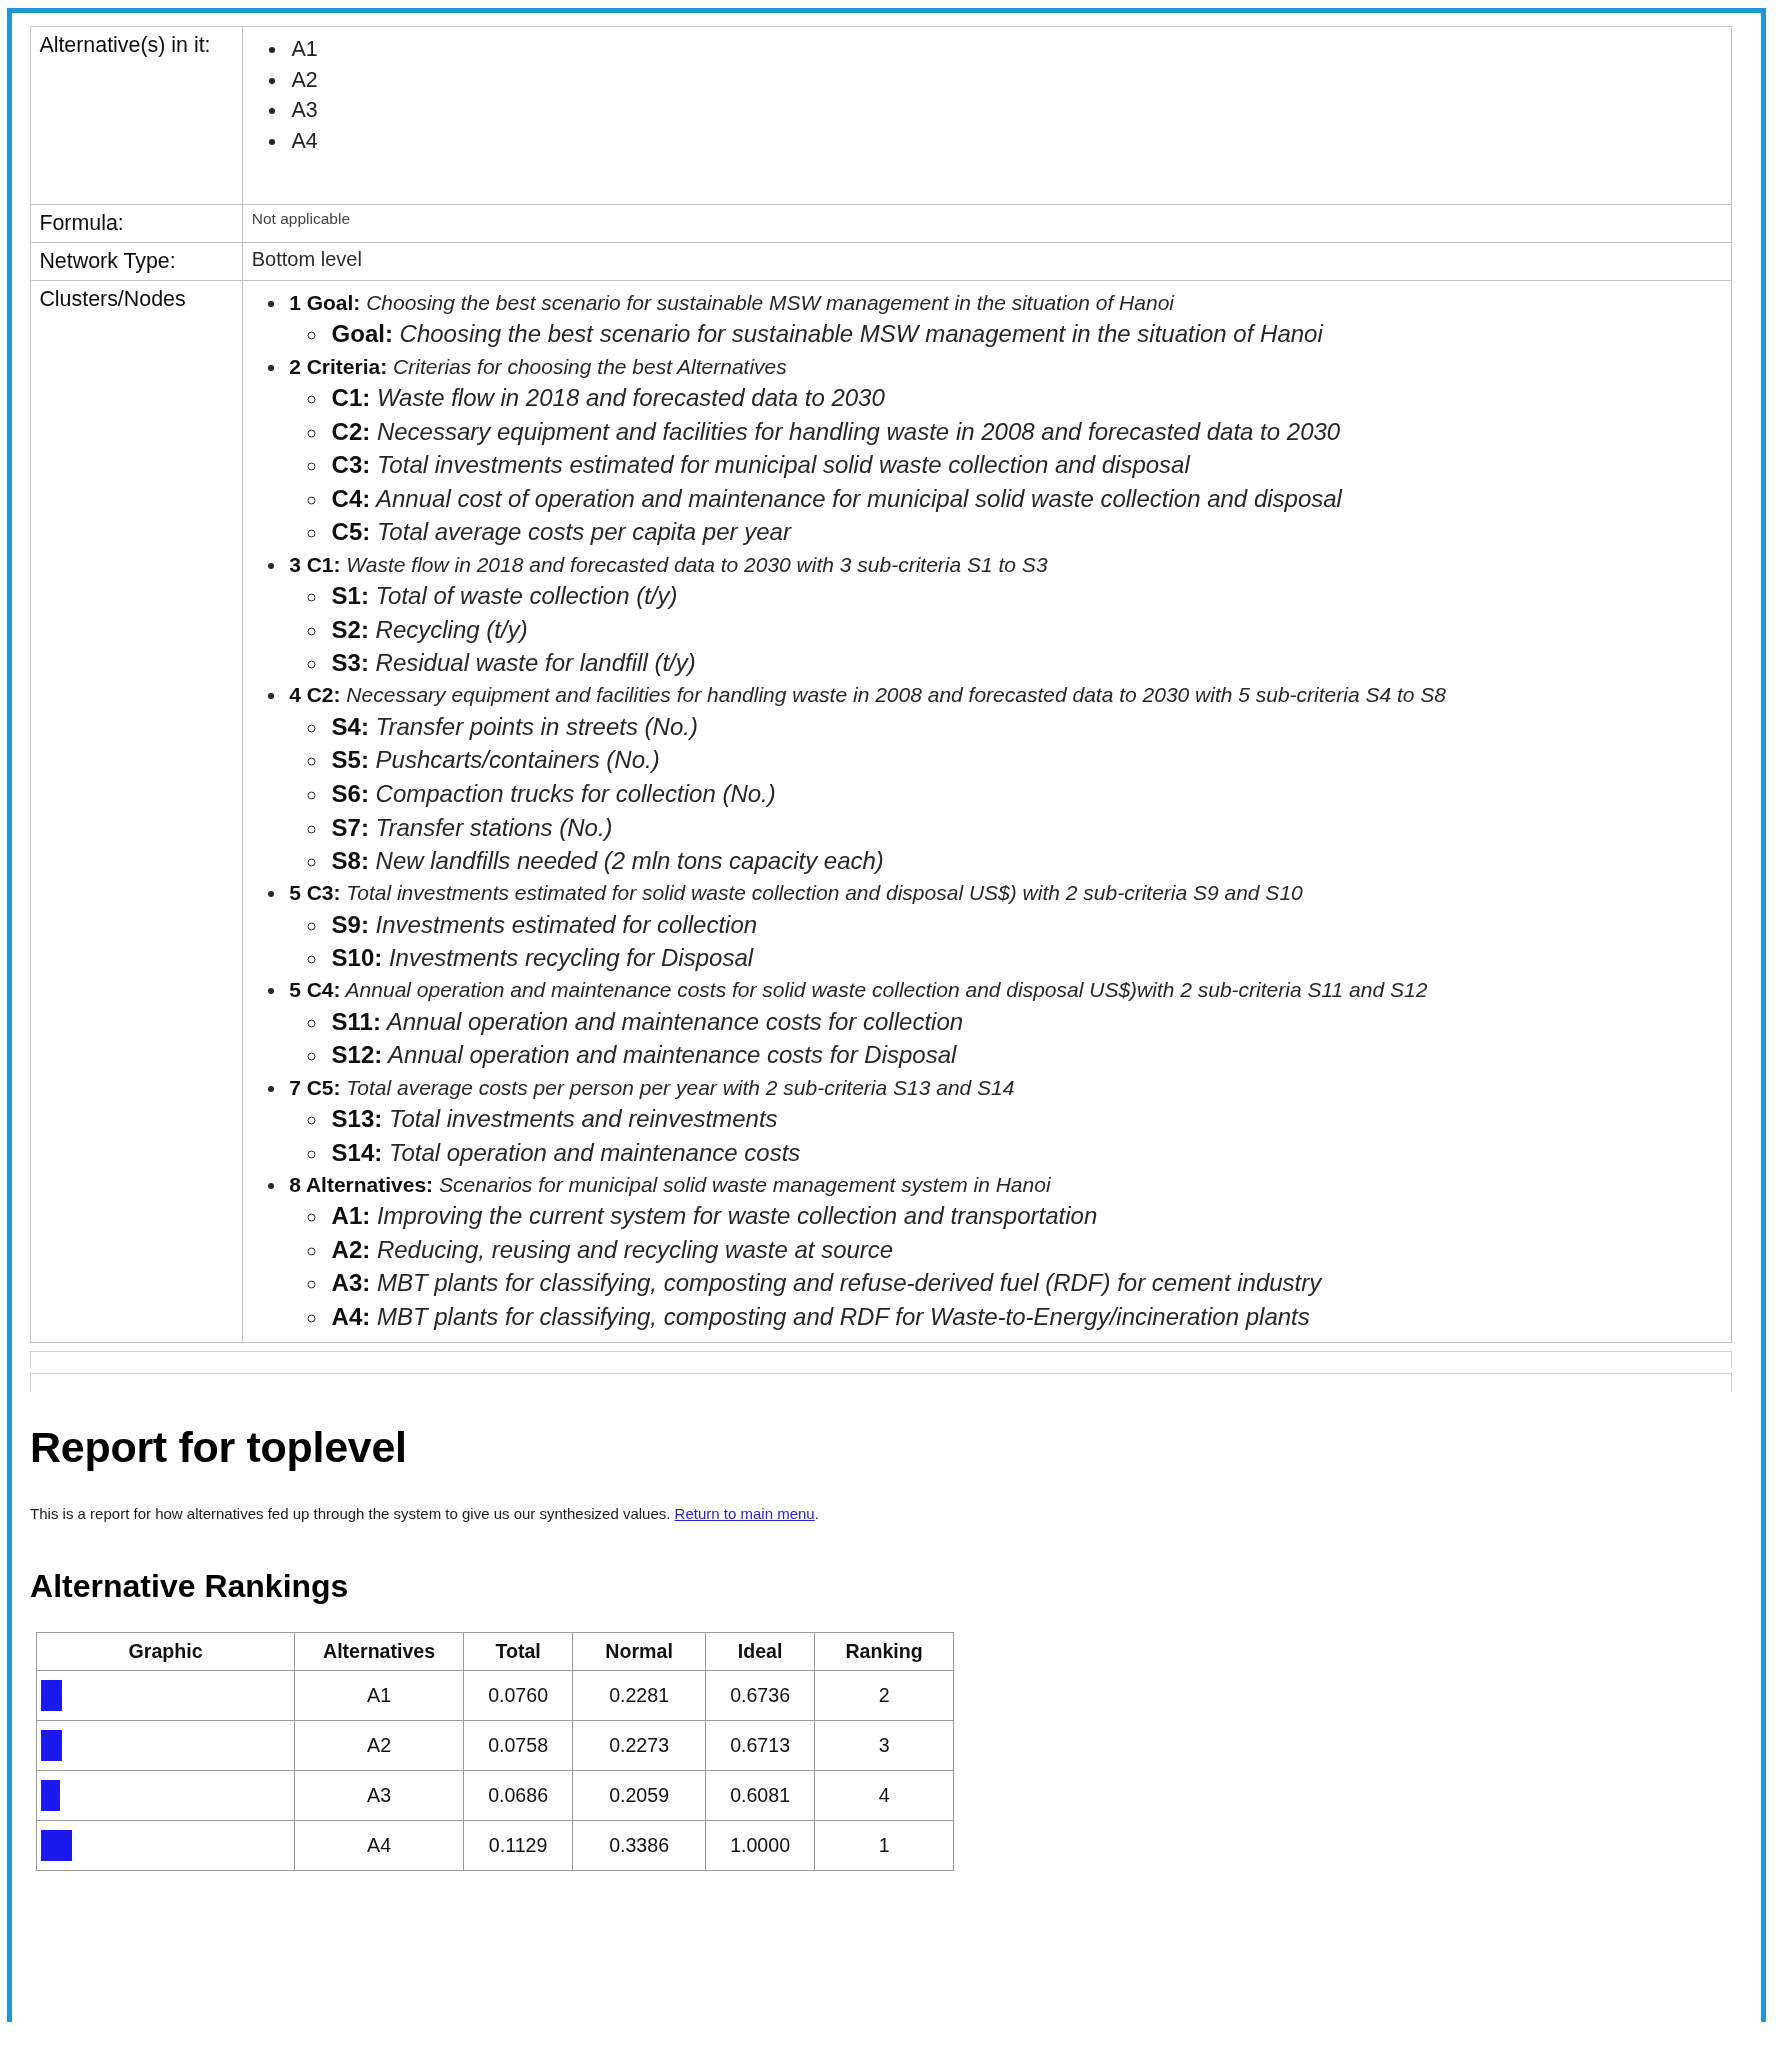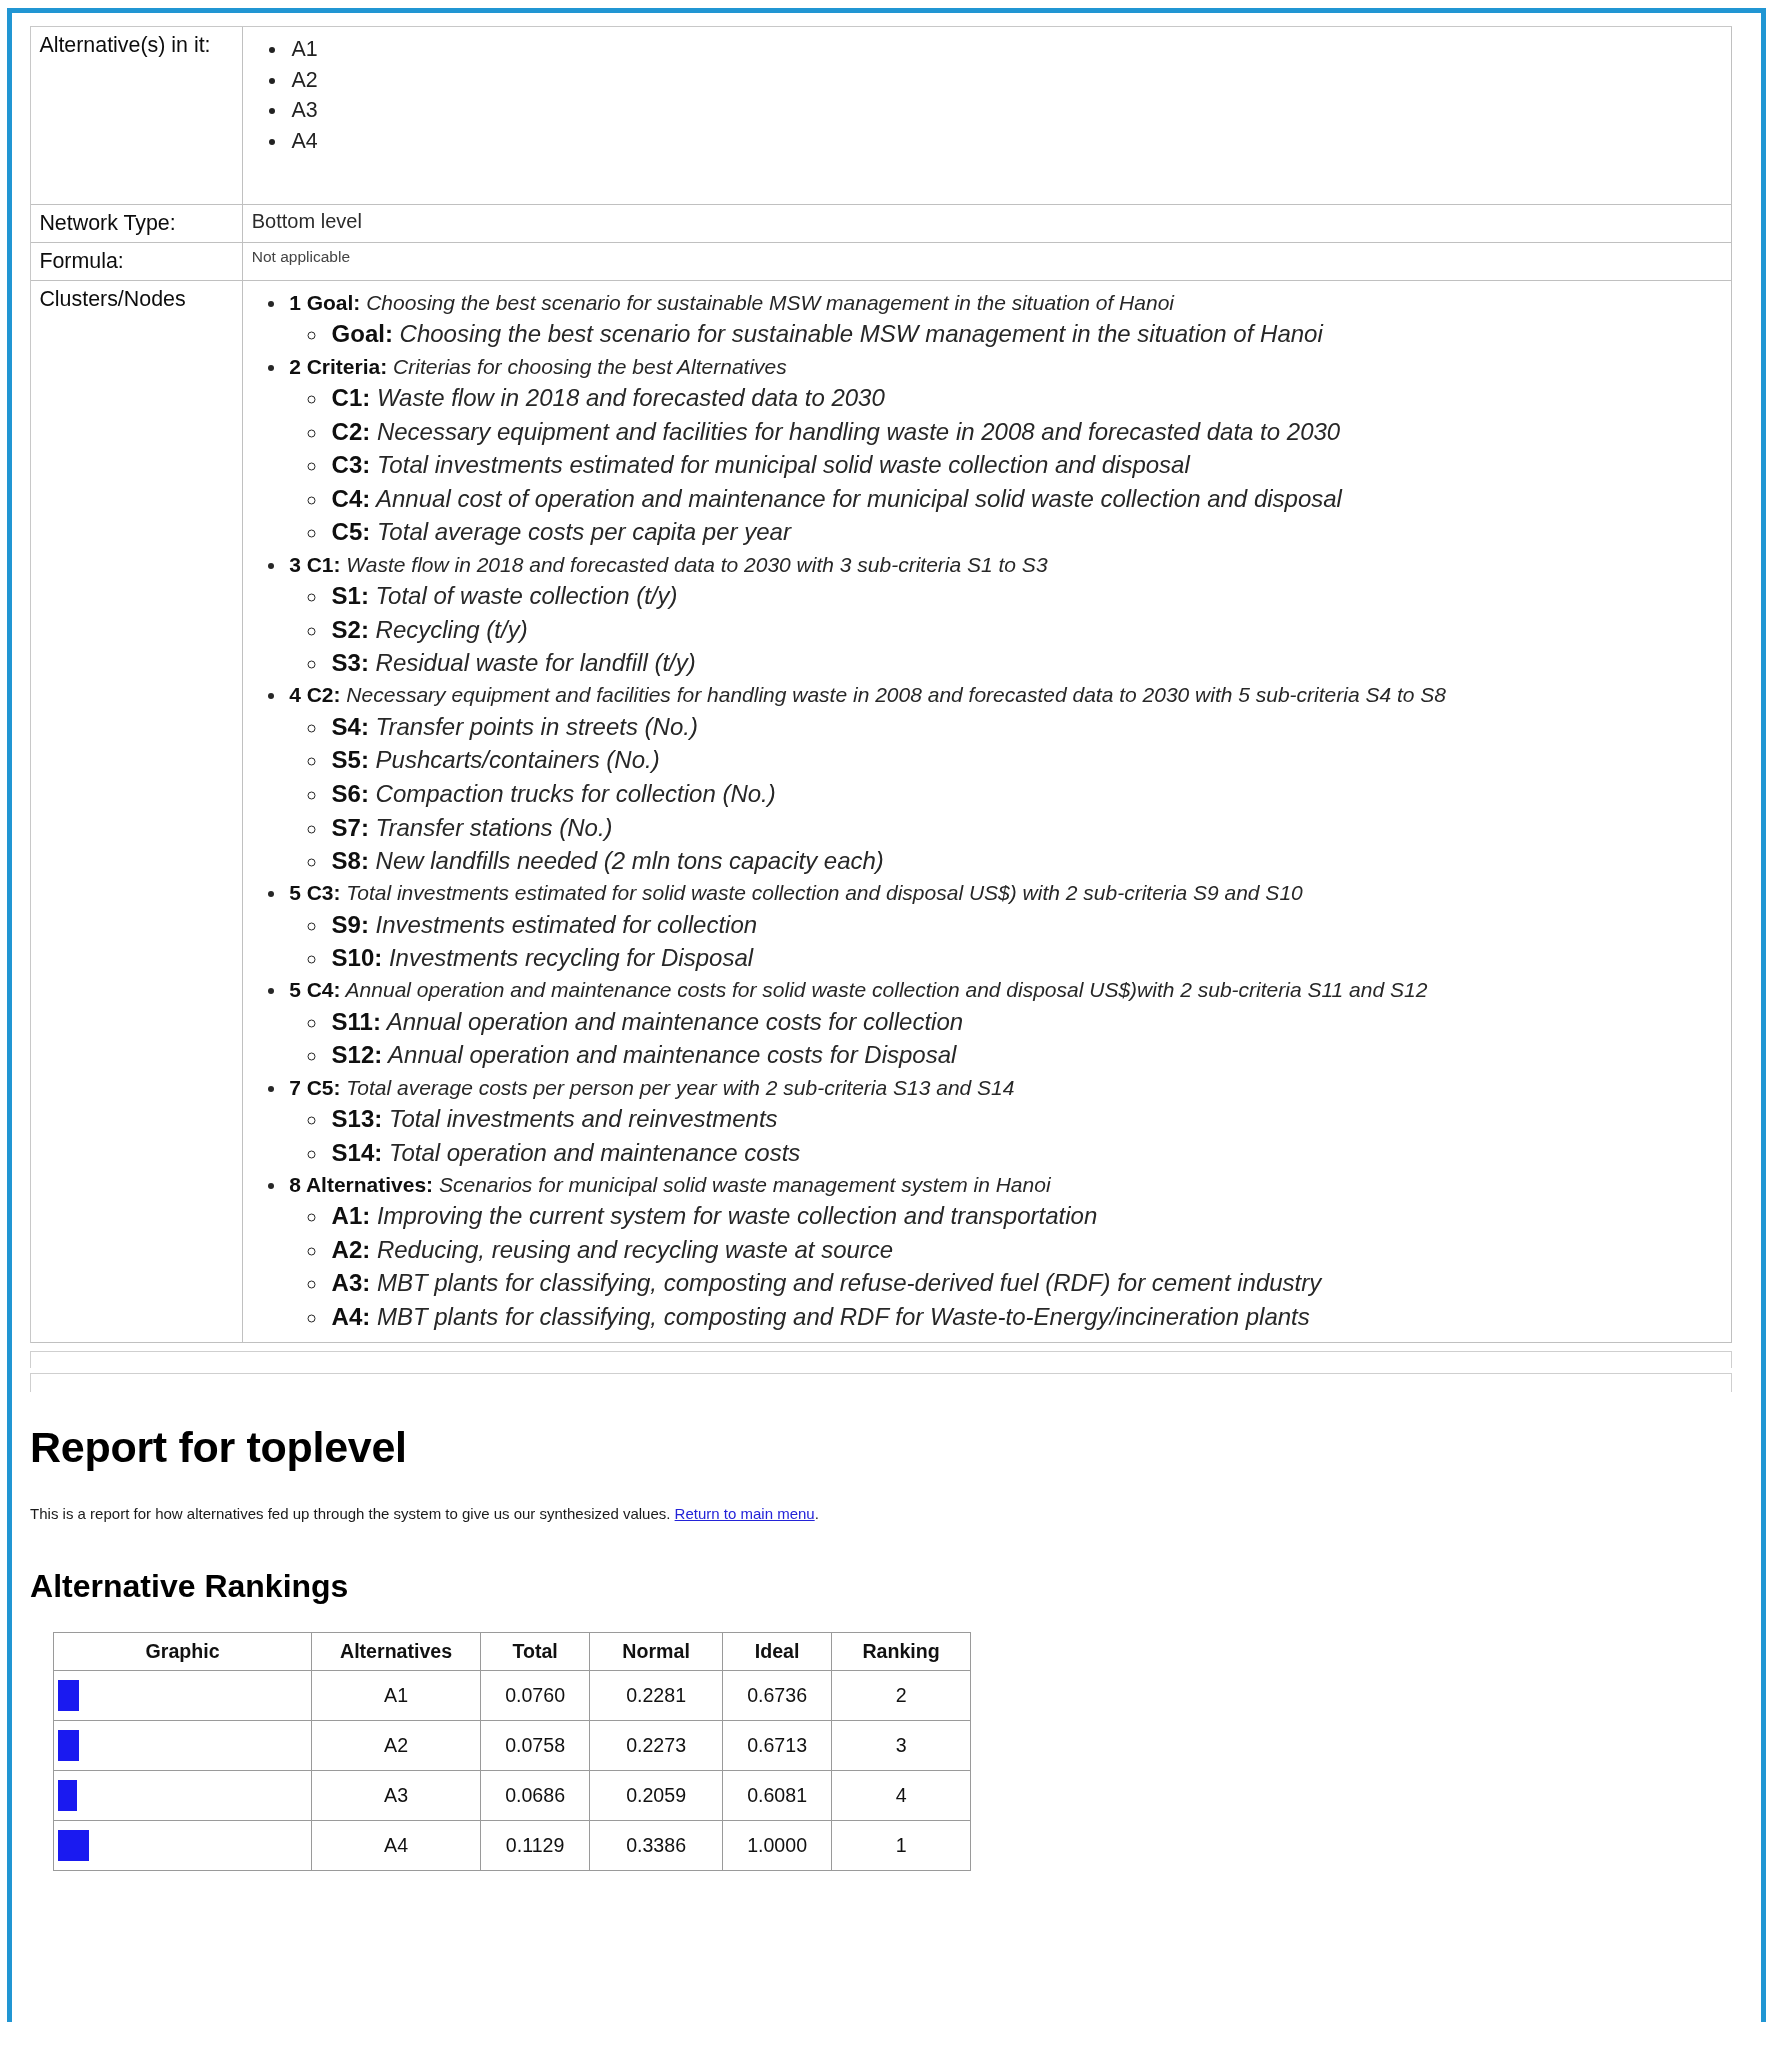--- a/index.html
+++ b/index.html
@@ -159,21 +159,21 @@
     margin: 0 0 27px 0;
   }
 
   
   .rank-table {
     border-collapse: separate;
     border-spacing: 0;
     background: #ffffff;
     border-top: 1.8px solid #9a9a9a;
     border-left: 1.8px solid #9a9a9a;
-    margin-left: 23px;
+    margin-left: 6px;
   }
   .rank-table th, .rank-table td {
     border-right: 1.8px solid #9a9a9a;
     border-bottom: 1.8px solid #9a9a9a;
     background: #ffffff;
     font-size: 19.6px;
     color: #111111;
     text-align: center;
     padding: 6px 8.3px;
   }
@@ -212,26 +212,26 @@
         <td class="cell-tall">
           <ul class="alt-list" id="alt-list">
                 <li>A1</li>
                 <li>A2</li>
                 <li>A3</li>
                 <li>A4</li>
               </ul>
         </td>
       </tr>
       <tr>
+        <td class="net-label">Formula:</td>
+        <td class="net-value-small">Not applicable</td>
+      </tr>
+      <tr>
         <td class="net-label">Network Type:</td>
         <td class="net-value">Bottom level</td>
-      </tr>
-      <tr>
-        <td class="net-label">Formula:</td>
-        <td class="net-value-small">Not applicable</td>
       </tr>
       <tr>
         <td class="net-label">Clusters/Nodes</td>
         <td>
           <ul class="outline" id="outline-root">
                 <li><span class="nlabel">1 Goal:</span><span> Choosing the best scenario for sustainable MSW management in the situation of Hanoi</span><ul>
                     <li><span class="nlabel">Goal:</span><span> Choosing the best scenario for sustainable MSW management in the situation of Hanoi</span></li>
                   </ul></li>
                 <li><span class="nlabel">2 Criteria:</span><span> Criterias for choosing the best Alternatives</span><ul>
                     <li><span class="nlabel">C1:</span><span> Waste flow in 2018 and forecasted data to 2030</span></li>

